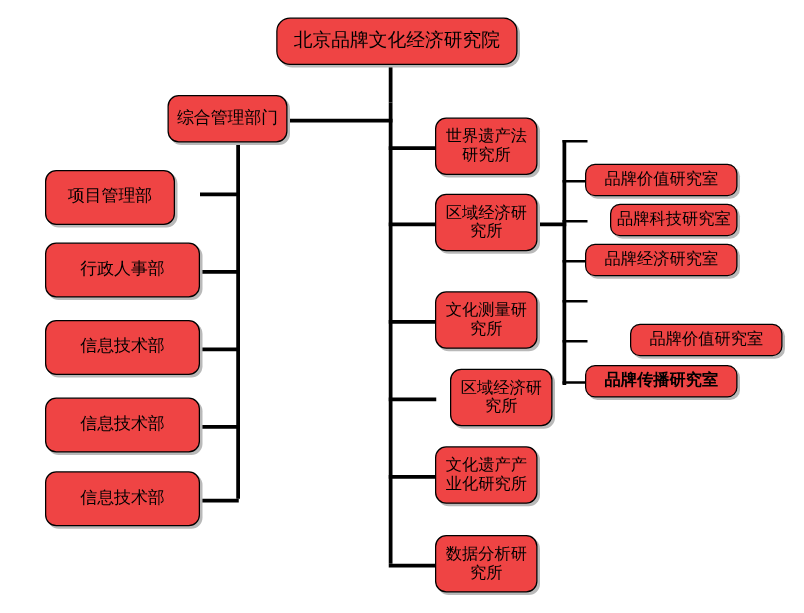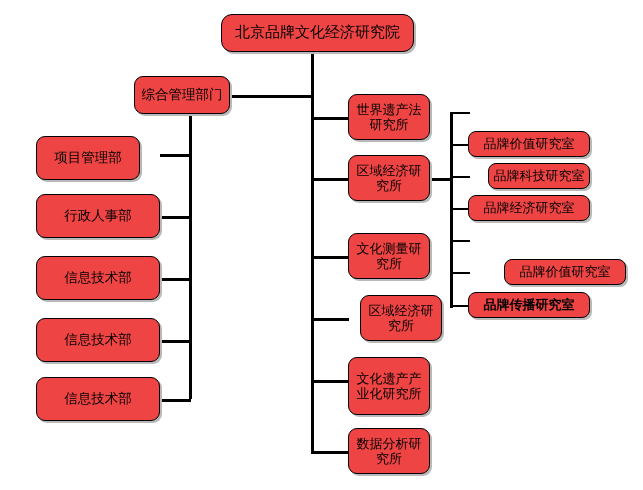--- a/index.html
+++ b/index.html
@@ -97,21 +97,21 @@
   <div class="node node-dept" style="left:36px; top:136px; width:104px; height:44px;">项目管理部</div>
   <div class="node node-dept" style="left:36px; top:194px; width:124px; height:44px;">行政人事部</div>
   <div class="node node-dept" style="left:36px; top:256px; width:124px; height:44px;">信息技术部</div>
   <div class="node node-dept" style="left:36px; top:318px; width:124px; height:44px;">信息技术部</div>
   <div class="node node-dept" style="left:36px; top:377px; width:124px; height:44px;">信息技术部</div>
 
   <div class="node node-institute" style="left:348px; top:94px; width:82px; height:46px;">世界遗产法研究所</div>
   <div class="node node-institute" style="left:348px; top:155px; width:82px; height:46px;">区域经济研究所</div>
   <div class="node node-institute" style="left:348px; top:233px; width:82px; height:46px;">文化测量研究所</div>
   <div class="node node-institute" style="left:360px; top:295px; width:82px; height:46px;">区域经济研究所</div>
-  <div class="node node-institute" style="left:348px; top:357px; width:82px; height:58px;">文化遗产产业化研究所</div>
+  <div class="node node-institute" style="left:348px; top:357px; width:82px; height:46px;">文化遗产产业化研究所</div>
   <div class="node node-institute" style="left:348px; top:428px; width:82px; height:46px;">数据分析研究所</div>
 
   <div class="node node-lab" style="left:468px; top:131px; width:122px; height:26px;">品牌价值研究室</div>
   <div class="node node-lab" style="left:488px; top:163px; width:102px; height:26px;">品牌科技研究室</div>
   <div class="node node-lab" style="left:468px; top:195px; width:122px; height:26px;">品牌经济研究室</div>
   <div class="node node-lab" style="left:492px; top:259px; width:122px; height:26px;margin-left:12px;">品牌价值研究室</div>
   <div class="node node-lab" style="left:468px; top:292px; width:122px; height:26px;font-weight:bold;">品牌传播研究室</div>
 
 </div>
 

